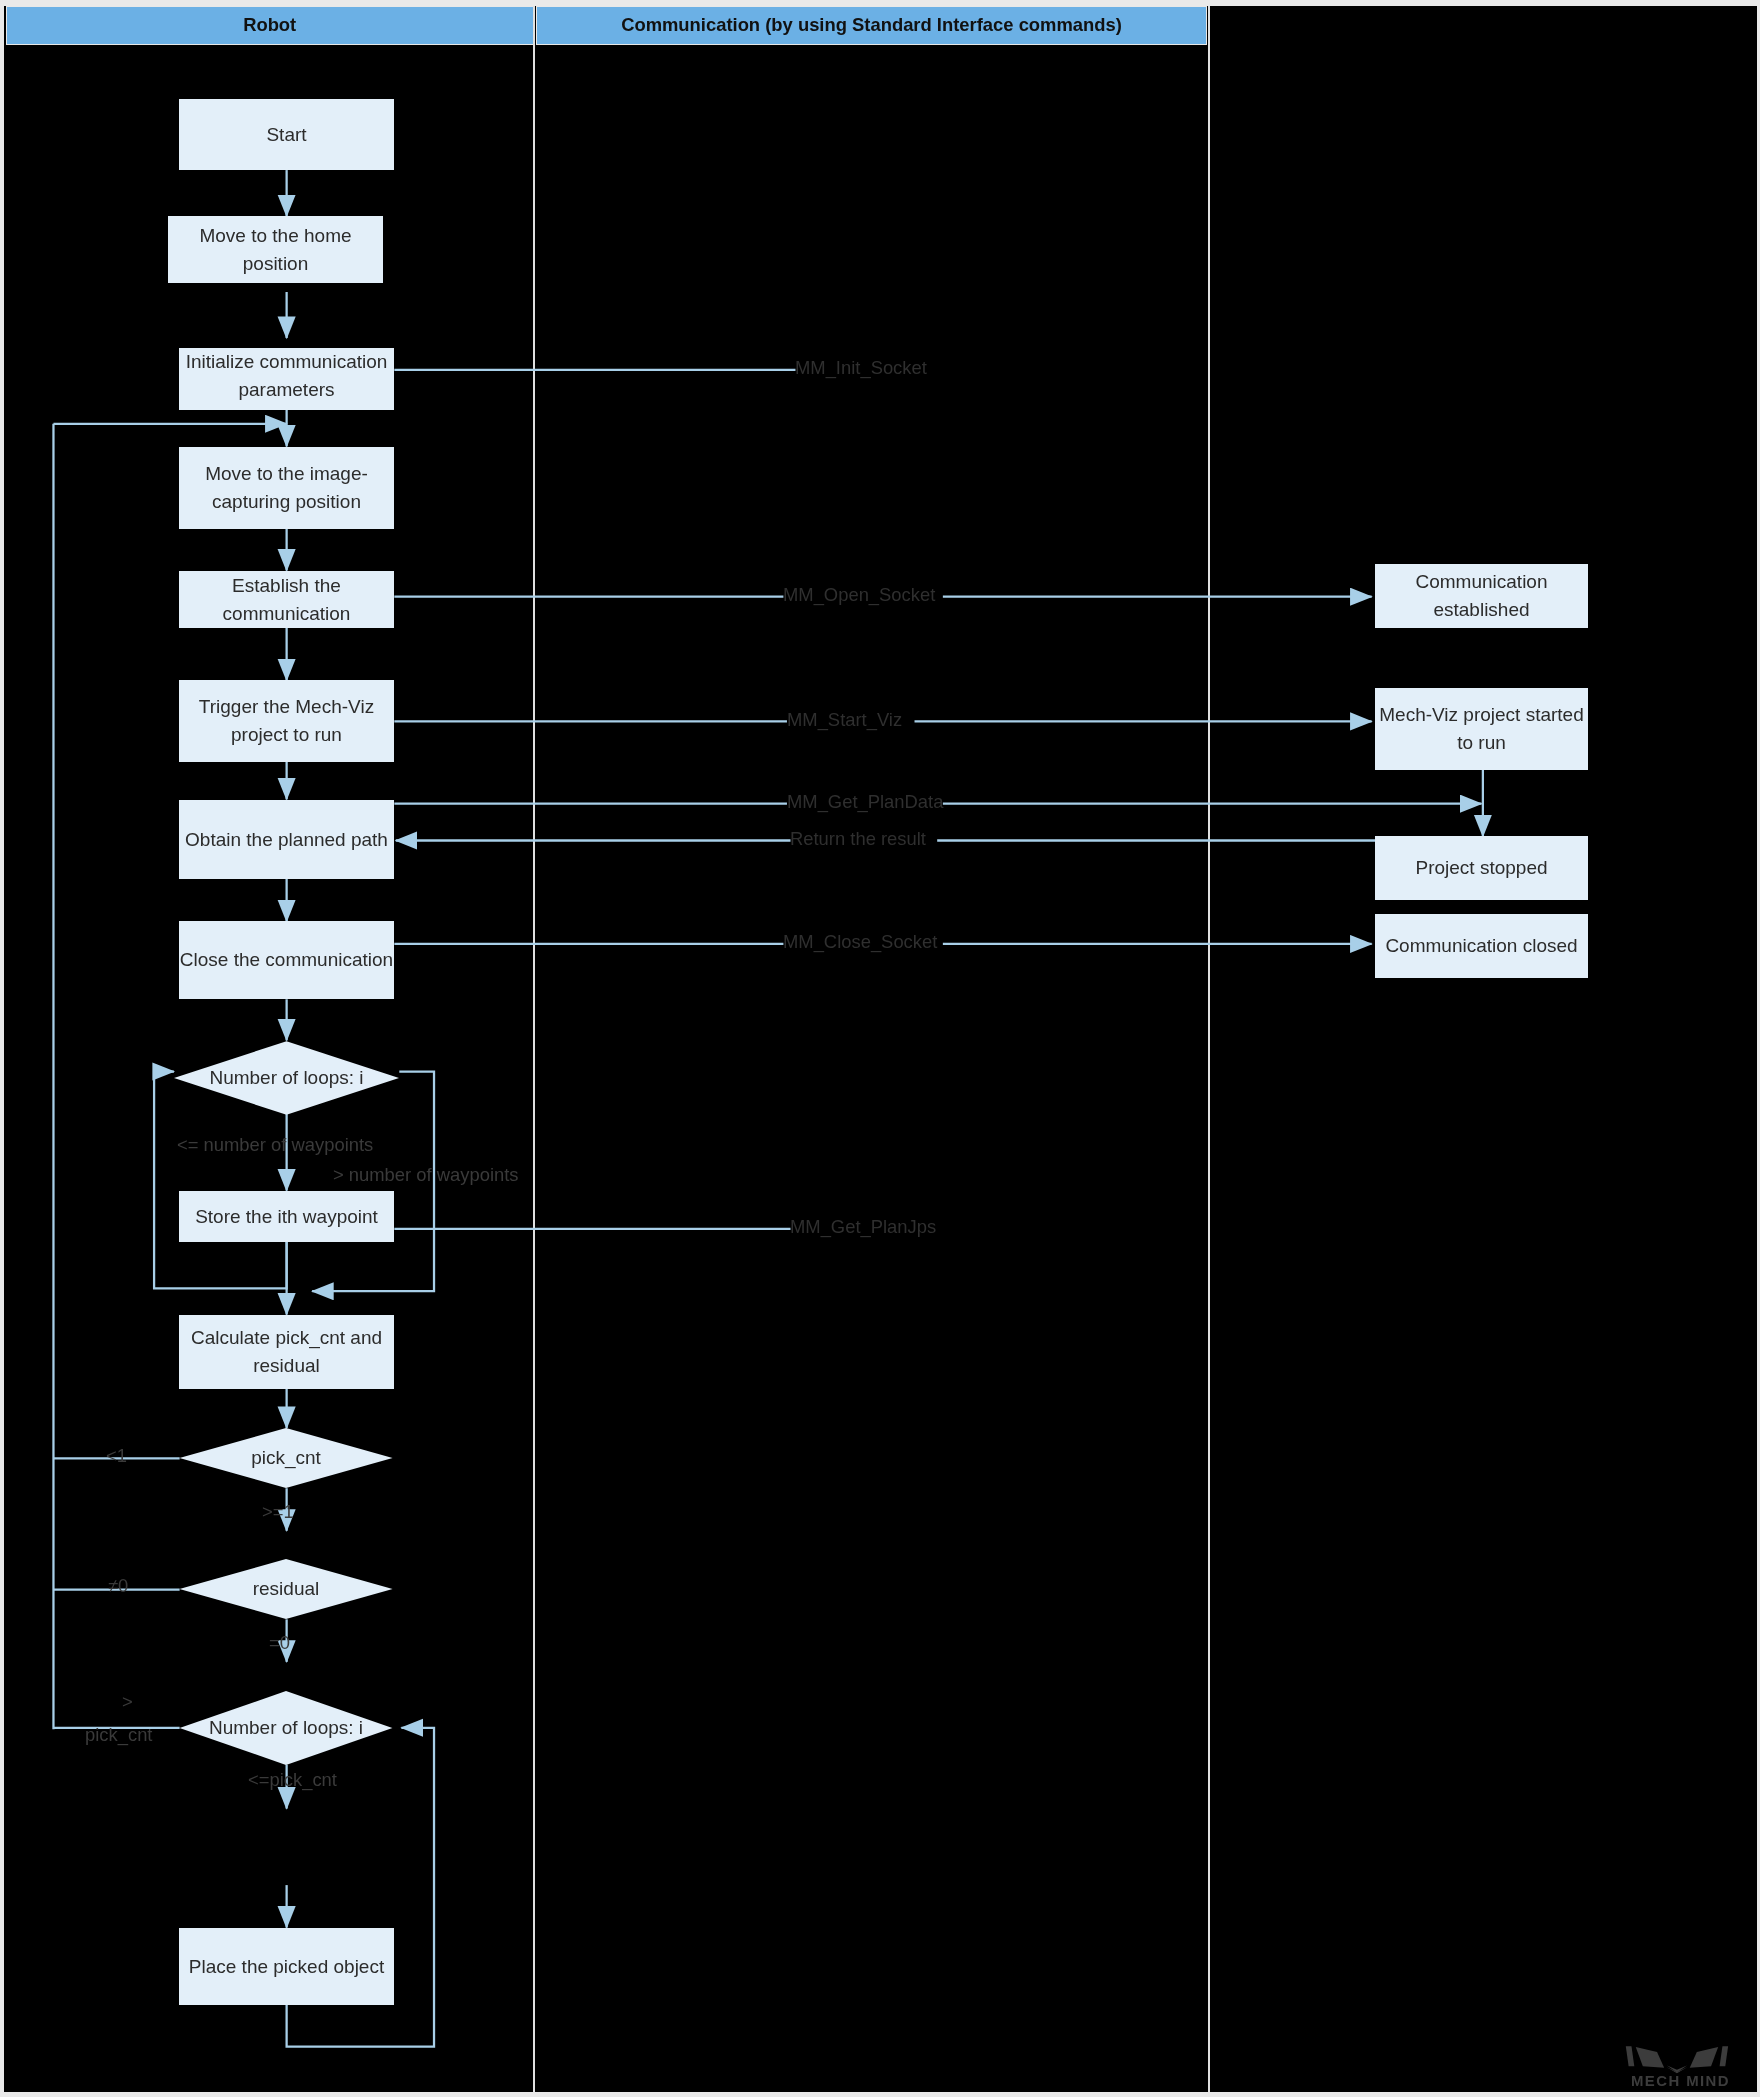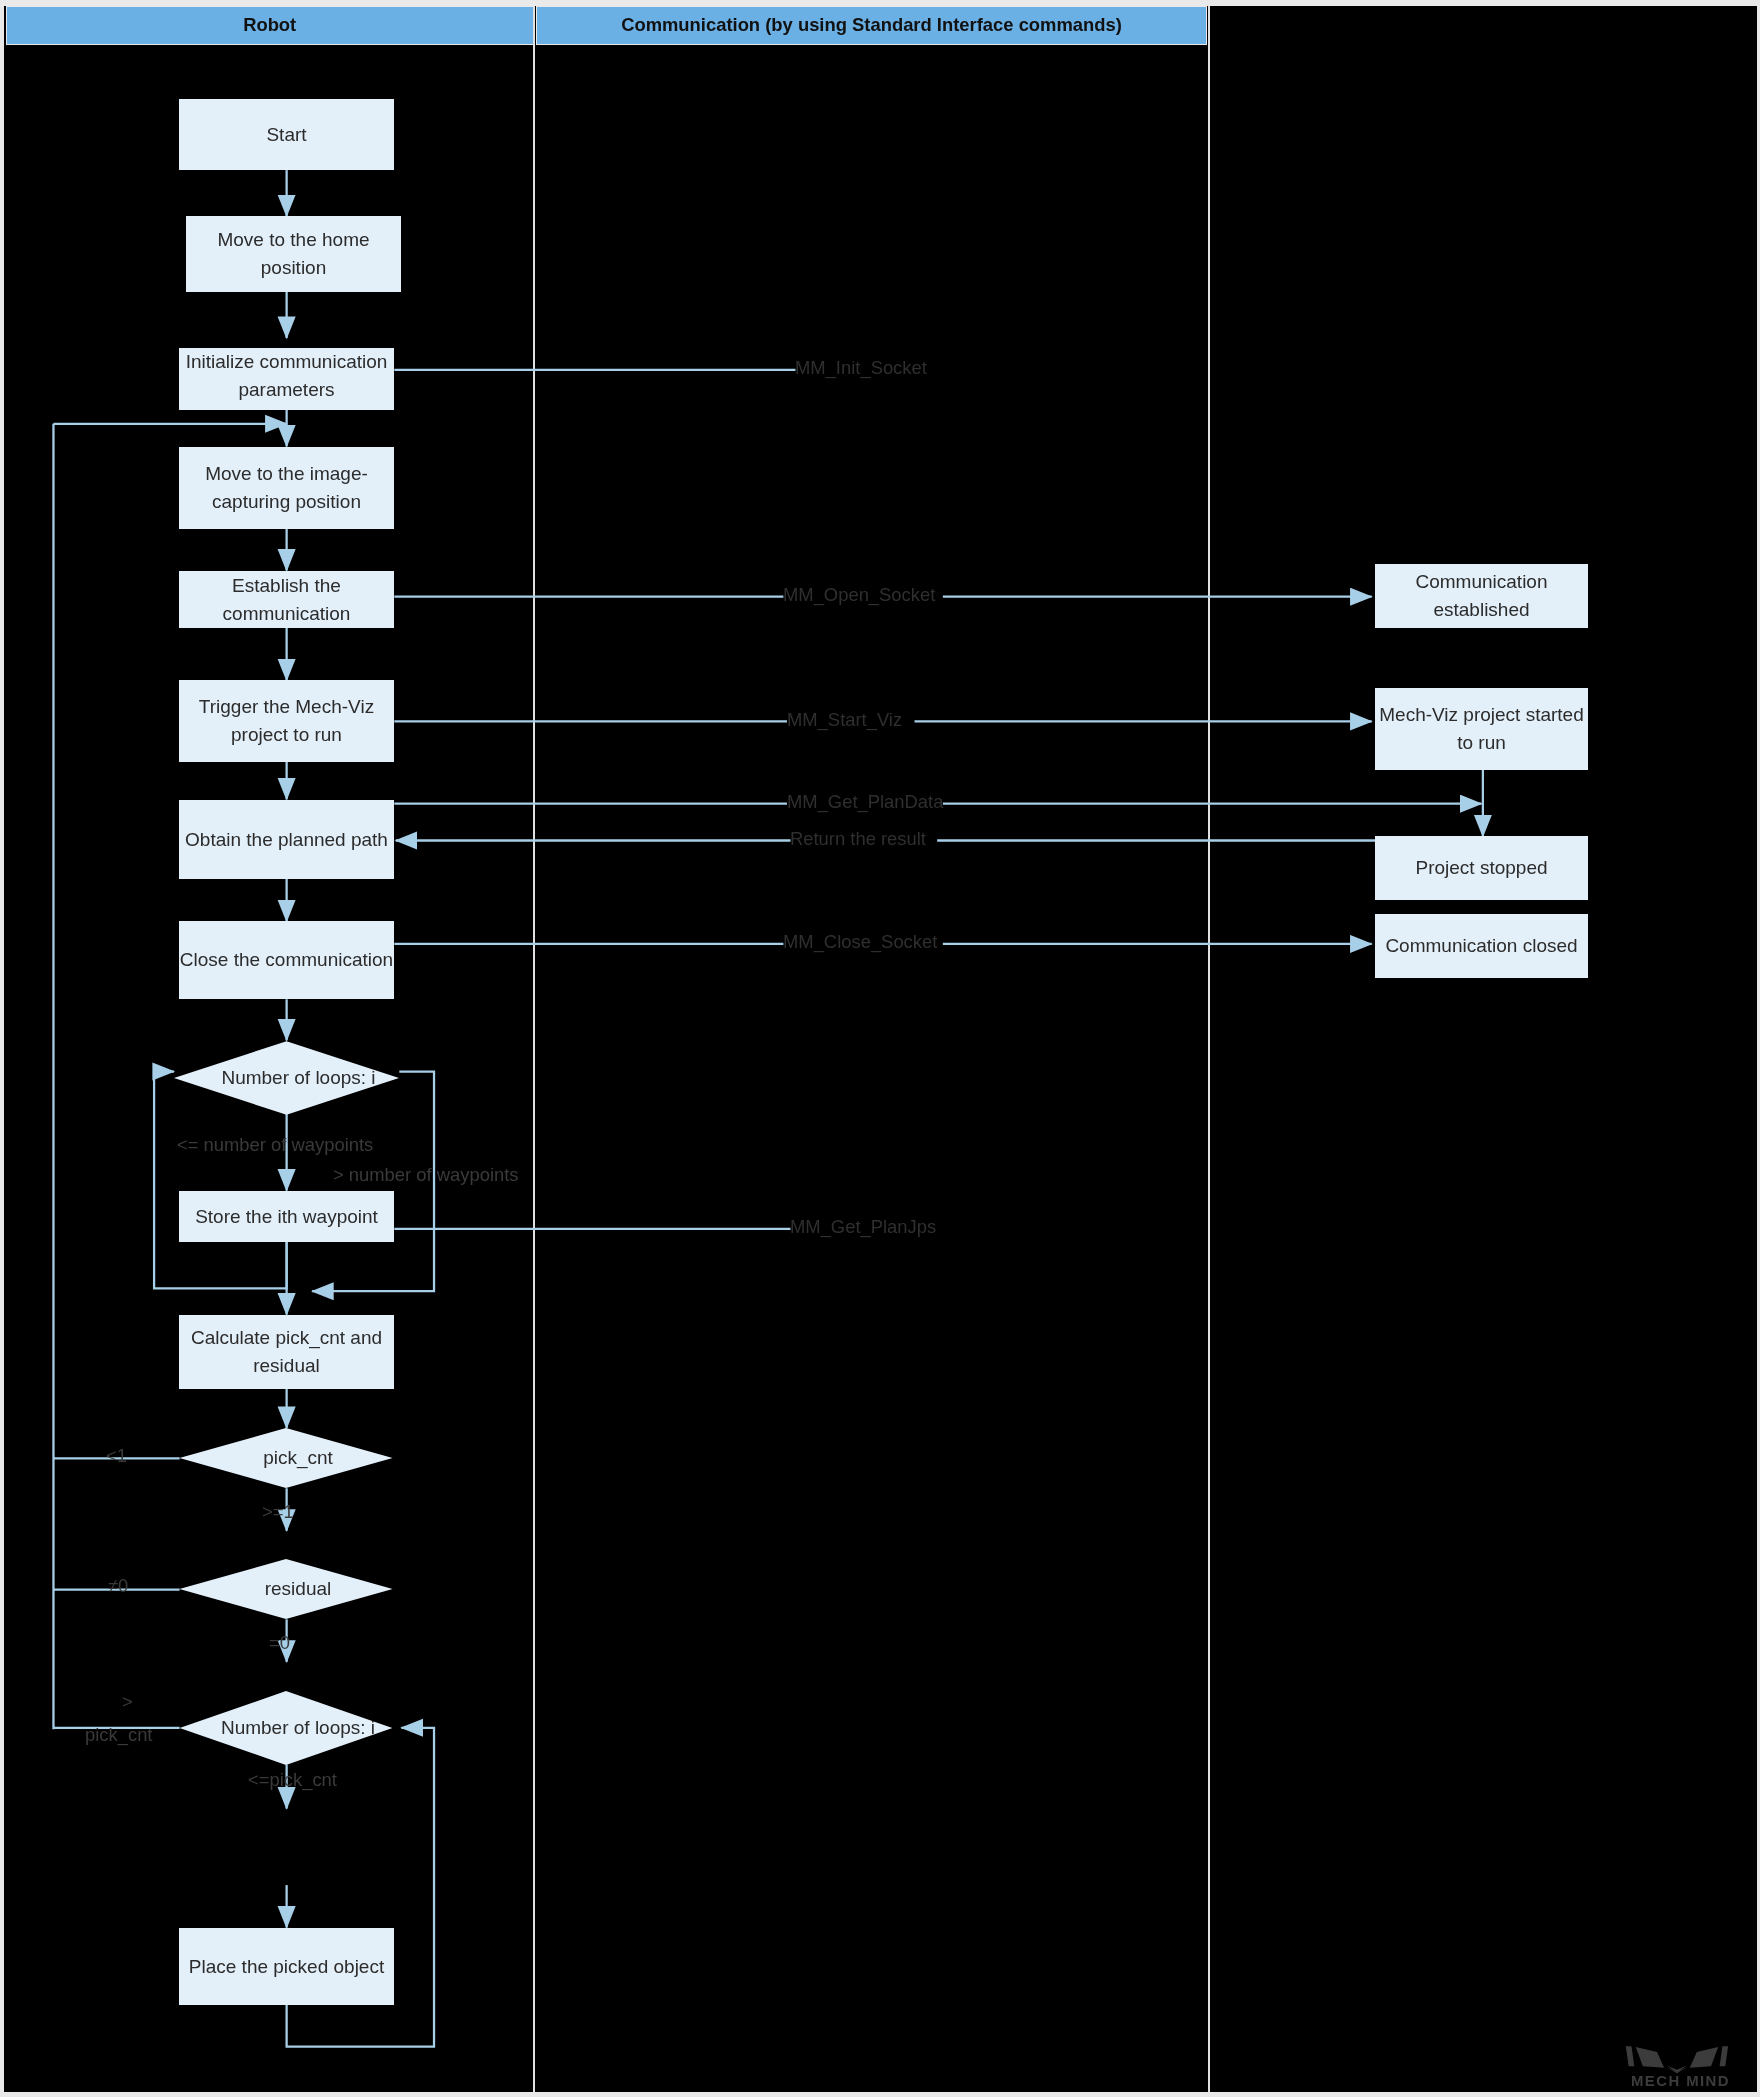--- a/index.html
+++ b/index.html
@@ -26,21 +26,21 @@
     display:flex;align-items:center;justify-content:center;text-align:center;
     color:#2c2c2c;font-size:19px;line-height:1.45;
     box-sizing:border-box;
   }
   .node span{display:block;width:100%;}
   .overflow{overflow:visible;}
 
   .diamond{position:absolute;}
   .diamond svg{position:absolute;left:0;top:0;}
   .diamond .dlabel{
-    position:absolute;left:12px;top:0;width:100%;height:100%;
+    position:absolute;left:0;top:0;width:100%;height:100%;
     display:flex;align-items:center;justify-content:center;text-align:left;
     color:#2c2c2c;font-size:19px;line-height:1.45;
   }
 
   
   .cm-label{
     position:absolute;color:#2f2f2f;font-size:18.4px;white-space:nowrap;
   }
   .br-label{
     position:absolute;color:#3a3a3a;font-size:18.4px;white-space:nowrap;text-align:center;
@@ -146,21 +146,21 @@
       <line x1="404" y1="2660" x2="404" y2="2720" marker-end="url(#ah)"></line>
 
       <path d="M 404 2828 L 404 2888 L 612 2888 L 612 2438 L 566 2438" marker-end="url(#ah)"></path>
     </g>
   </svg>
 
   <div class="node" style="left:179px;top:99px;width:215px;height:71px;">
     <span>Start</span>
   </div>
 
-  <div class="node" style="left:186px;top:216px;width:215px;height:76px;">
+  <div class="node" style="left:168px;top:216px;width:215px;height:67px;">
     <span>Move to the home position</span>
   </div>
 
   <div class="node overflow" style="left:179px;top:348px;width:215px;height:62px;">
     <span style="margin-top:-7px;">Initialize communication parameters</span>
   </div>
 
   <div class="node" style="left:179px;top:447px;width:215px;height:82px;">
     <span>Move to the image-capturing position</span>
   </div>

